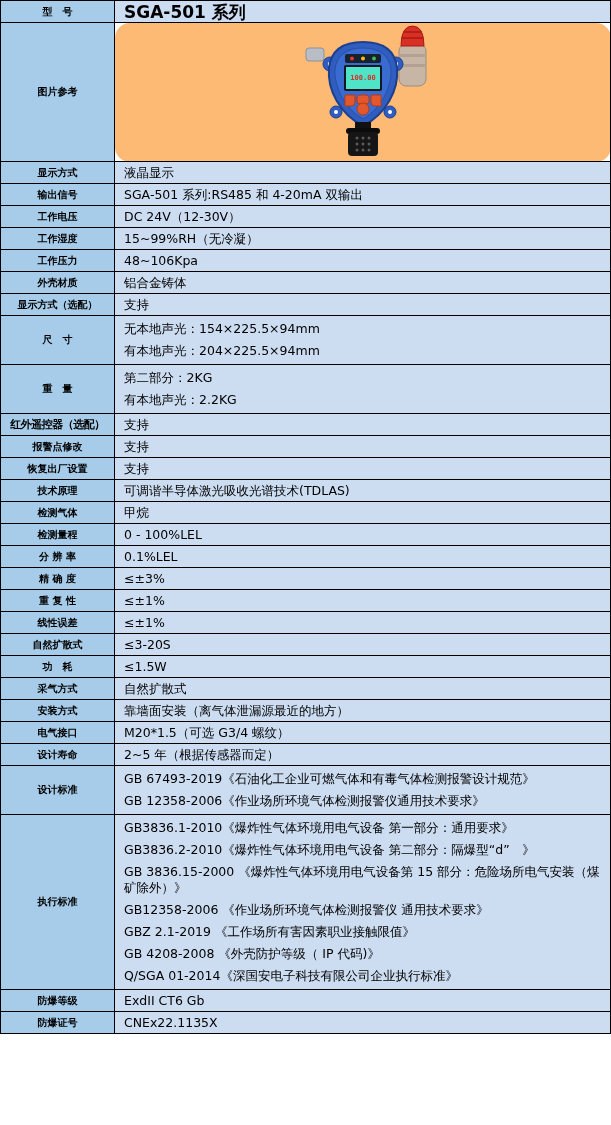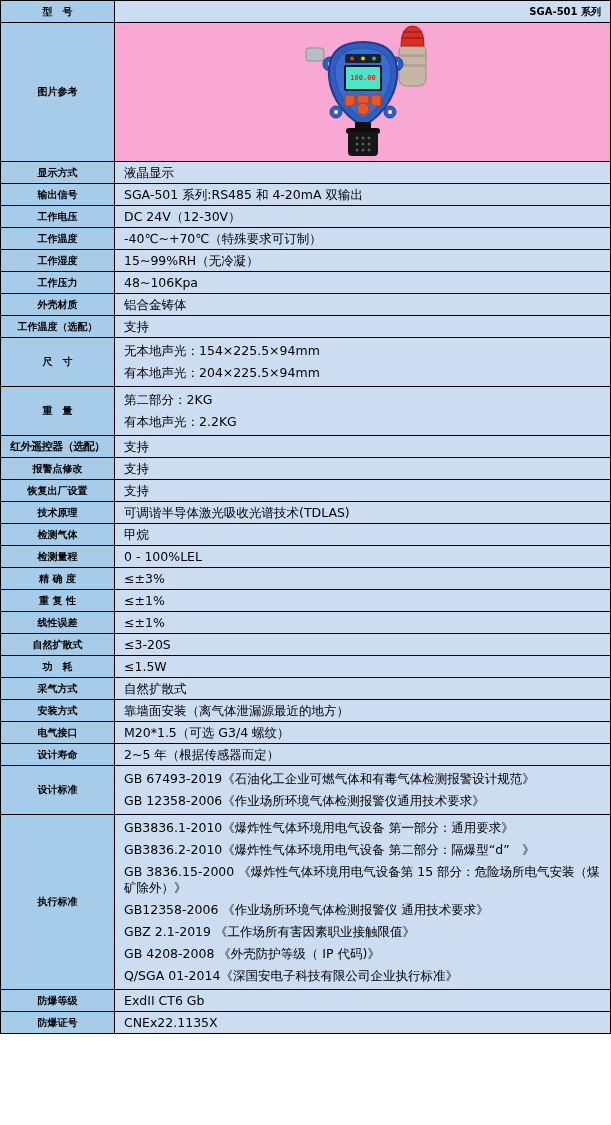--- a/index.html
+++ b/index.html
@@ -27,28 +27,29 @@
   .spec-table th.long{font-size:11px;letter-spacing:-0.5px;}
   .spec-table td{
     background:#ccdcf1;
     font-size:12.5px;
     padding:2px 9px;
     line-height:16px;
     height:17px;
   }
   td.title-cell{
     font-weight:bold;
-    font-size:10px;
-    text-align:right;
+    font-size:17px;
+    text-align:left;
   }
   td.image-cell{
-    background:#f9a8d4;
+    background:#fdba74;
     text-align:center;
     padding:1px 0;
     height:132px;
+    border-radius:15px;
   }
   .line{padding:3px 0;line-height:16px;}
   .lcd-num{font-family:"DejaVu Sans Mono",monospace;}
 </style>
 </head>
 <body>
 
 <table class="spec-table">
   <colgroup>
       <col style="width:114px">
@@ -136,37 +137,33 @@
   </tr>
   <tr>
     <th>输出信号</th>
     <td>SGA-501 系列:RS485 和 4-20mA 双输出</td>
   </tr>
   <tr>
     <th>工作电压</th>
     <td>DC 24V（12-30V）</td>
   </tr>
   <tr>
-    <th>工作温度</th>
-    <td>-40℃~+70℃（特殊要求可订制）</td>
-  </tr>
-  <tr>
     <th>工作湿度</th>
     <td>15~99%RH（无冷凝）</td>
   </tr>
   <tr>
     <th>工作压力</th>
     <td>48~106Kpa</td>
   </tr>
   <tr>
     <th>外壳材质</th>
     <td>铝合金铸体</td>
   </tr>
   <tr>
-    <th>工作温度（选配）</th>
+    <th>显示方式（选配）</th>
     <td>支持</td>
   </tr>
   <tr>
     <th>尺　寸</th>
     <td>
       <div class="line">无本地声光：154×225.5×94mm</div>
       <div class="line">有本地声光：204×225.5×94mm</div>
     </td>
   </tr>
   <tr>
@@ -192,20 +189,24 @@
     <th>技术原理</th>
     <td>可调谐半导体激光吸收光谱技术(TDLAS)</td>
   </tr>
   <tr>
     <th>检测气体</th>
     <td>甲烷</td>
   </tr>
   <tr>
     <th>检测量程</th>
     <td>0 - 100%LEL</td>
+  </tr>
+  <tr>
+    <th>分 辨 率</th>
+    <td>0.1%LEL</td>
   </tr>
   <tr>
     <th>精 确 度</th>
     <td>≤±3%</td>
   </tr>
   <tr>
     <th>重 复 性</th>
     <td>≤±1%</td>
   </tr>
   <tr>

